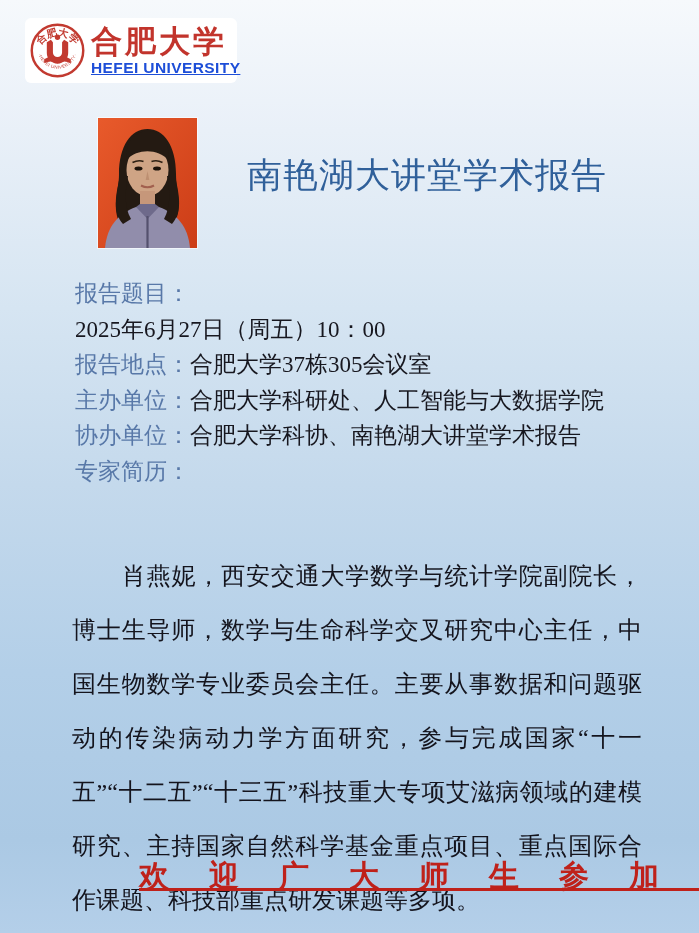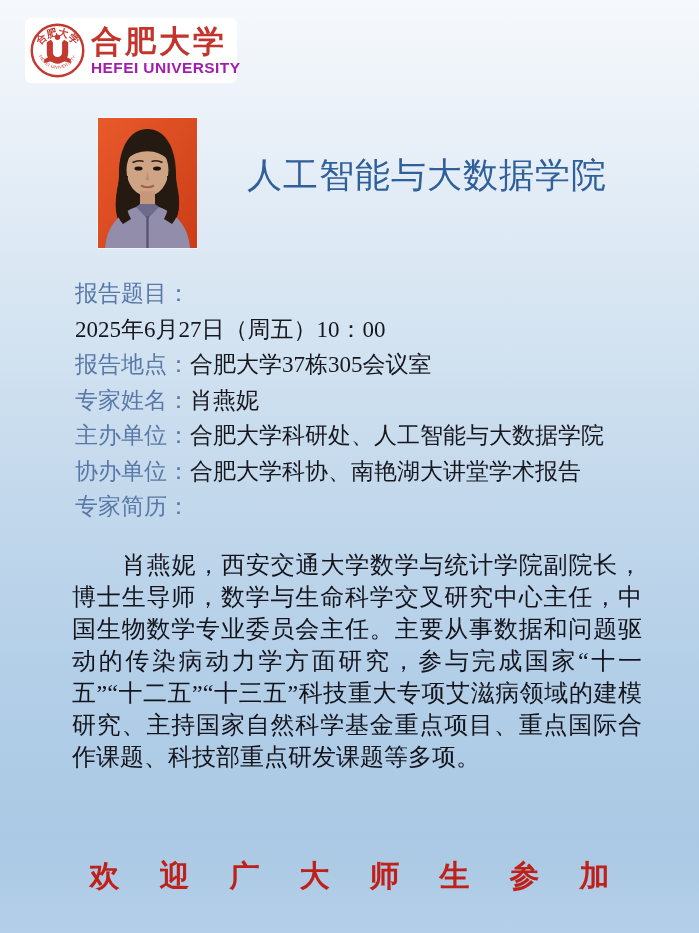--- a/index.html
+++ b/index.html
@@ -18,22 +18,22 @@
     background:#ffffff;border-radius:6px;
     display:flex;align-items:center;padding:0 4px;box-sizing:border-box;
   }
   .seal{width:57px;height:57px;flex:0 0 57px;}
   .logo-text{display:flex;flex-direction:column;margin-left:5px;line-height:1;}
   .logo-cn{
     font-size:31px;font-weight:700;color:#c2342c;letter-spacing:3px;
     font-family:"Liberation Serif","DejaVu Serif",serif;white-space:nowrap;
   }
   .logo-en{
-    font-size:15.5px;font-weight:700;color:#a21caf;letter-spacing:0.4px;
-    font-family:"Liberation Sans","DejaVu Sans",sans-serif;margin-top:3px;white-space:nowrap;
+    font-size:15.5px;font-weight:700;color:#1d4ed8;letter-spacing:0.4px;
+    font-family:"Liberation Sans","DejaVu Sans",sans-serif;margin-top:3px;white-space:nowrap;text-decoration:underline;
   }
   
   .photo{
     position:absolute;left:98px;top:118px;width:99px;height:130px;
     box-shadow:0 0 0 1px rgba(255,255,255,.55);
   }
   
   .lecture-title{
     position:absolute;left:197px;top:152px;width:460px;
     text-align:center;font-size:35px;color:#30609a;
@@ -43,28 +43,28 @@
   .details{
     position:absolute;left:75px;top:276px;width:572px;
     font-size:23px;line-height:35.5px;
   }
   .row{display:flex;align-items:center;}
   .row .lbl{flex:0 0 102px;color:#5878a8;white-space:nowrap;}
   .row .val{flex:1;color:#17171f;}
   
   .bio{
     position:absolute;left:72px;top:549px;width:570px;
-    font-size:24px;line-height:32px;color:#14141d;
+    font-size:24px;line-height:54px;color:#14141d;
     text-align:justify;text-indent:50px;
   }
   
   .welcome{
     position:absolute;left:0;top:856px;width:699px;
-    text-align:center;font-size:30px;font-weight:700;color:#bf211a;
-    letter-spacing:40px;text-indent:40px;white-space:nowrap;
+    text-align:right;font-size:30px;font-weight:700;color:#bf211a;
+    letter-spacing:40px;text-indent:40px;white-space:nowrap;text-decoration:underline;
   }
 </style>
 </head>
 <body>
 
 <div class="poster">
 
   <div class="logo-card">
     <svg class="seal" viewBox="0 0 56 56">
       <circle cx="28" cy="28" r="25.3" fill="#ffffff" stroke="#c23a30" stroke-width="2.4"></circle>
@@ -114,41 +114,37 @@
     <rect x="42" y="73" width="15" height="17" fill="#c6977a"></rect>
 
     <path d="M7,130 C9,108 20,96 38,89 L61,89 C79,96 90,108 92,130 Z" fill="#918dab"></path>
     <path d="M38,89 L49.5,101 L61,89 L57,86 L42,86 Z" fill="#6e6a8b"></path>
     <rect x="48.4" y="98" width="2.2" height="32" fill="#55516e"></rect>
 
     <path d="M22,58 C17,80 15,94 25,106 L33,101 C26,89 27,72 30,58 Z" fill="#241a12"></path>
     <path d="M77,58 C82,80 84,94 74,106 L66,101 C73,89 72,72 69,58 Z" fill="#241a12"></path>
   </svg>
 
-  <div class="lecture-title">人工智能与大数据学院</div>
+  <div class="lecture-title">南艳湖大讲堂学术报告</div>
 
   <div class="details">
 
     <div class="row">
       <span class="lbl">报告题目：</span>
     </div>
 
     <div class="row">
       <span class="val">2025年6月27日（周五）10：00</span>
     </div>
 
     <div class="row">
       <span class="lbl">报告地点：</span>
       <span class="val">合肥大学37栋305会议室</span>
     </div>
 
-    <div class="row">
-      <span class="lbl">专家姓名：</span>
-      <span class="val">肖燕妮</span>
-    </div>
 
     <div class="row">
       <span class="lbl">主办单位：</span>
       <span class="val">合肥大学科研处、人工智能与大数据学院</span>
     </div>
 
     <div class="row">
       <span class="lbl">协办单位：</span>
       <span class="val">合肥大学科协、南艳湖大讲堂学术报告</span>
     </div>

